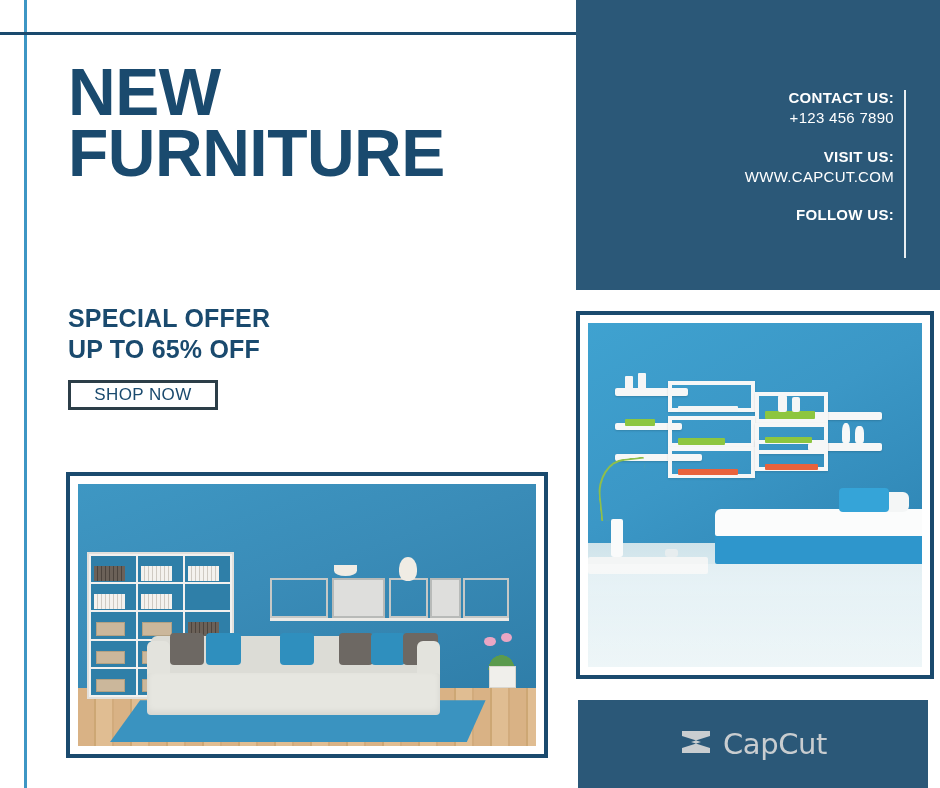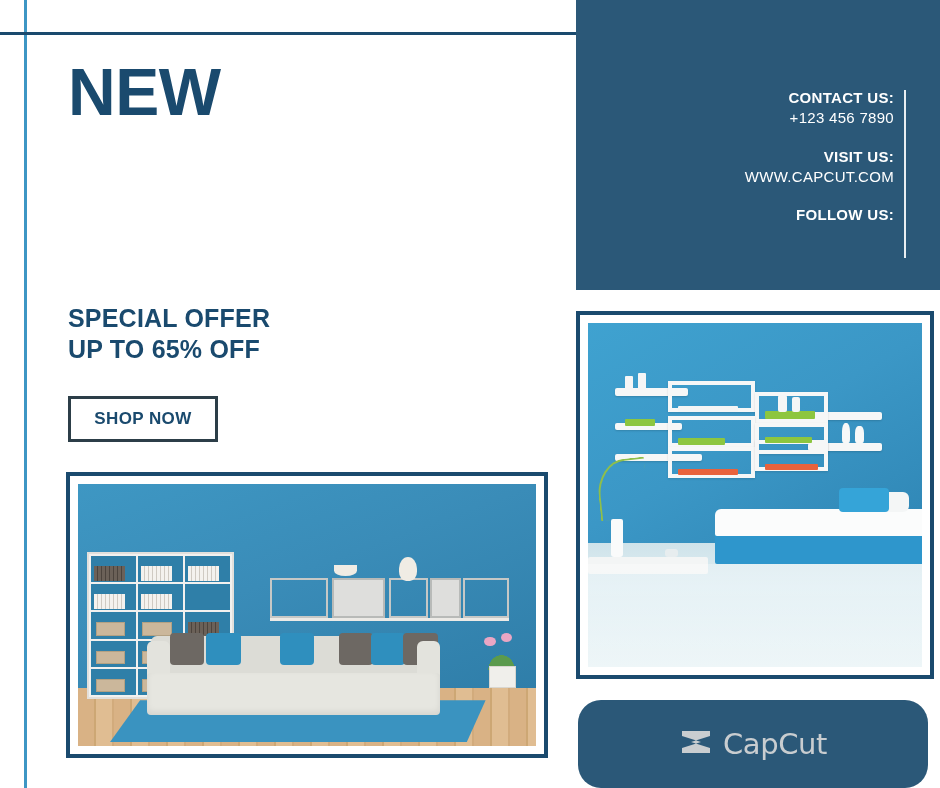--- a/index.html
+++ b/index.html
@@ -79,29 +79,29 @@
     font-size: 25px;
     font-weight: 700;
     line-height: 1.22;
     letter-spacing: 0.2px;
   }
   .offer .offer-line { display: block; }
 
   .shop-now {
     position: absolute;
     left: 68px;
-    top: 396px;
+    top: 380px;
     width: 150px;
-    height: 46px;
+    height: 30px;
     box-sizing: border-box;
     border: 3px solid #2c3e48;
     background: #ffffff;
     color: #1a4a6e;
     font-size: 17px;
-    font-weight: 700;
+    font-weight: 400;
     letter-spacing: 0.4px;
     display: flex;
     align-items: center;
     justify-content: center;
     cursor: pointer;
   }
 
   
   .frame {
     position: absolute;
@@ -173,21 +173,20 @@
     position: absolute;
     left: 578px;
     top: 700px;
     width: 350px;
     height: 88px;
     background: #2b5878;
     display: flex;
     align-items: center;
     justify-content: center;
     gap: 10px;
-    border-radius: 23px;
   }
   .brand-mark { display: block; }
   .brand-name {
     color: #c9cdd0;
     font-size: 29px;
     font-weight: 400;
     letter-spacing: -0.4px;
     font-family: "DejaVu Sans", sans-serif;
   }
 
@@ -335,20 +334,21 @@
 
 <div class="poster">
 
   <div class="rule-vert-left"></div>
   <div class="rule-horiz-top"></div>
 
   <div class="left-col">
 
     <div class="headline">
       <span>NEW</span>
+      <span class="line2">FURNITURE</span>
     </div>
 
 
     <div class="offer">
       <span class="offer-line">SPECIAL OFFER</span>
       <span class="offer-line">UP TO 65% OFF</span>
     </div>
 
     <div class="shop-now">SHOP NOW</div>
 

